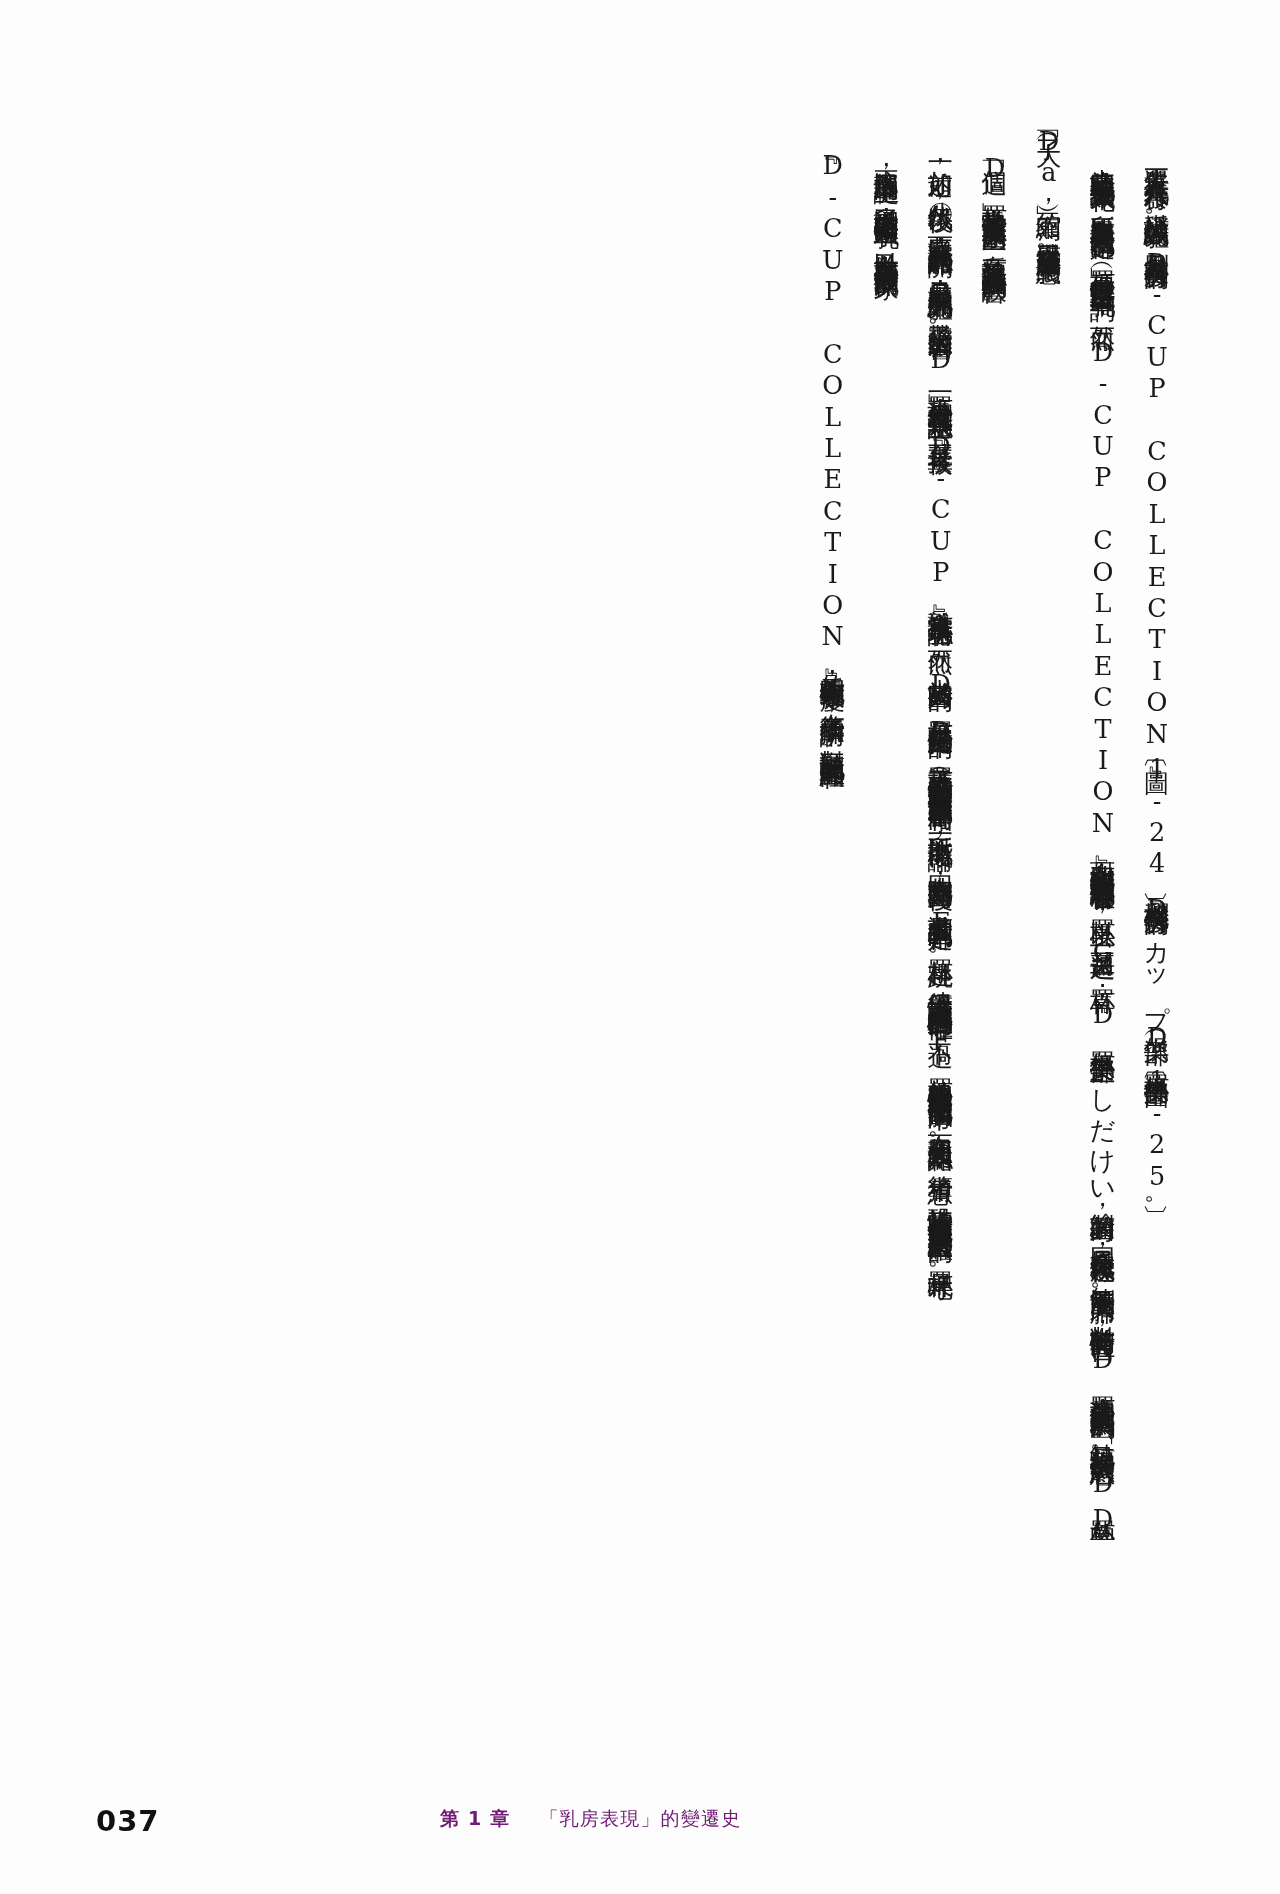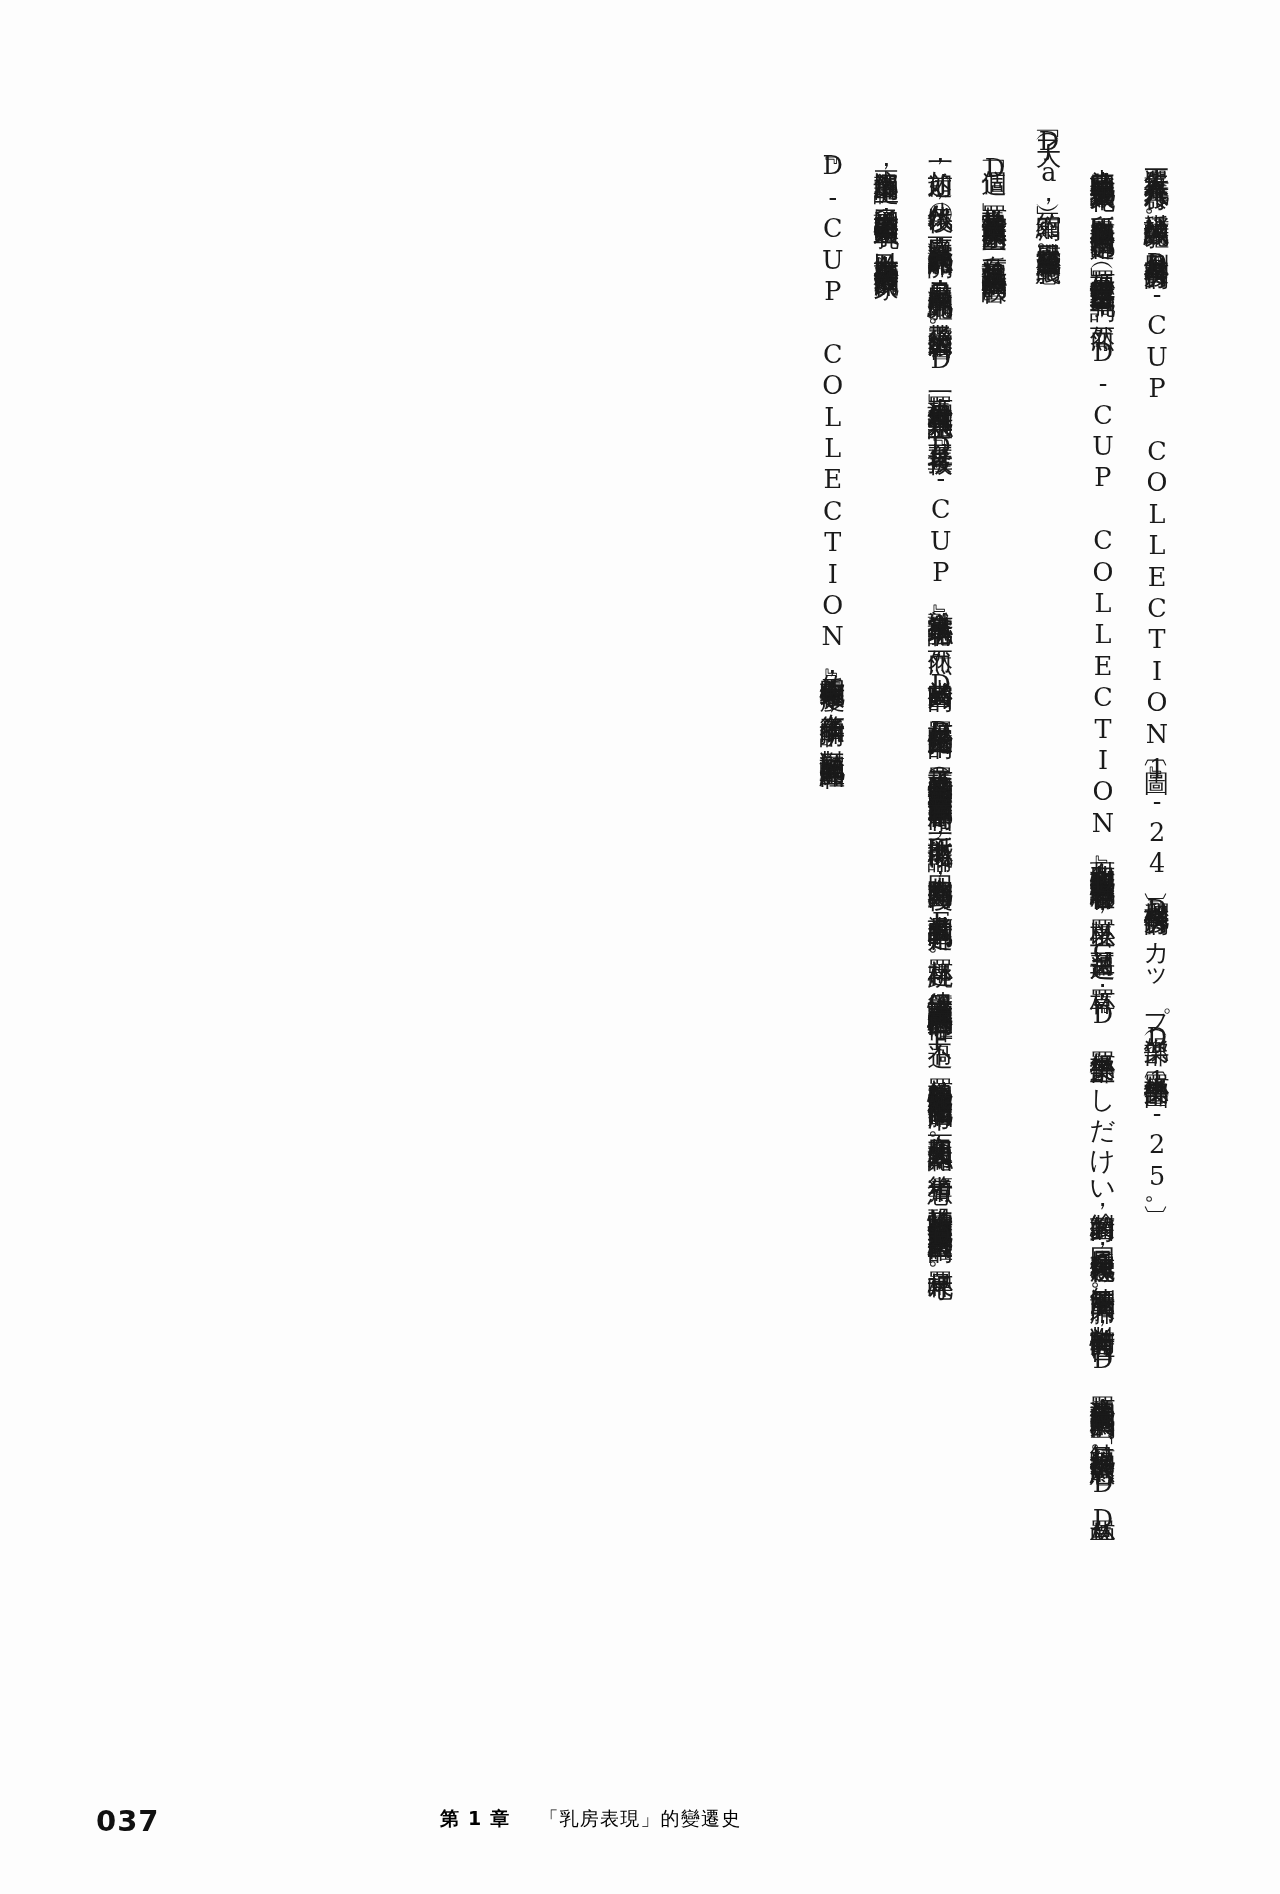--- a/index.html
+++ b/index.html
@@ -65,21 +65,21 @@
     text-align: center;
   }
 
   .running-head {
     position: absolute;
     left: 440px;
     bottom: 6px;
     font-family: "DejaVu Sans", "Liberation Sans", sans-serif;
     font-size: 19px;
     letter-spacing: 1.2px;
-    color: #000000;
+    color: #701a75;
   }
 
   .running-head .chap {
     font-weight: bold;
   }
 </style>
 </head>
 <body>
 
 <div class="page">

